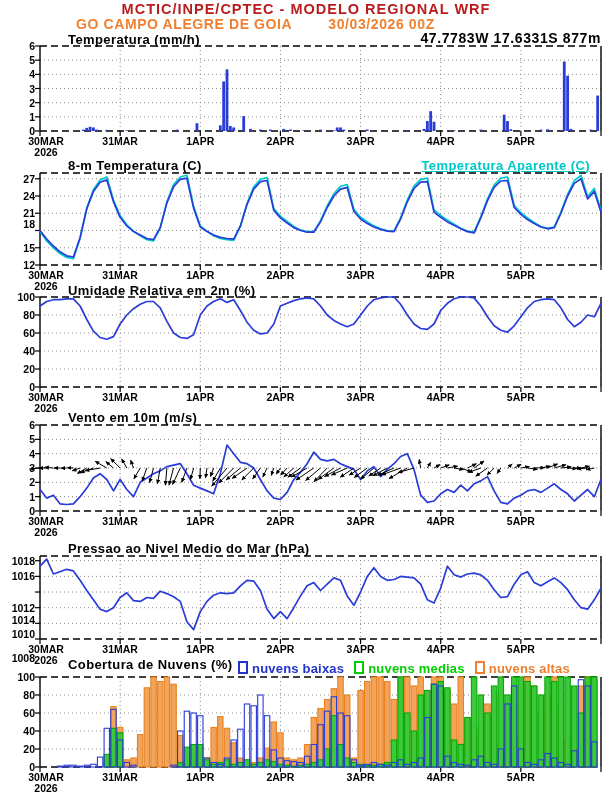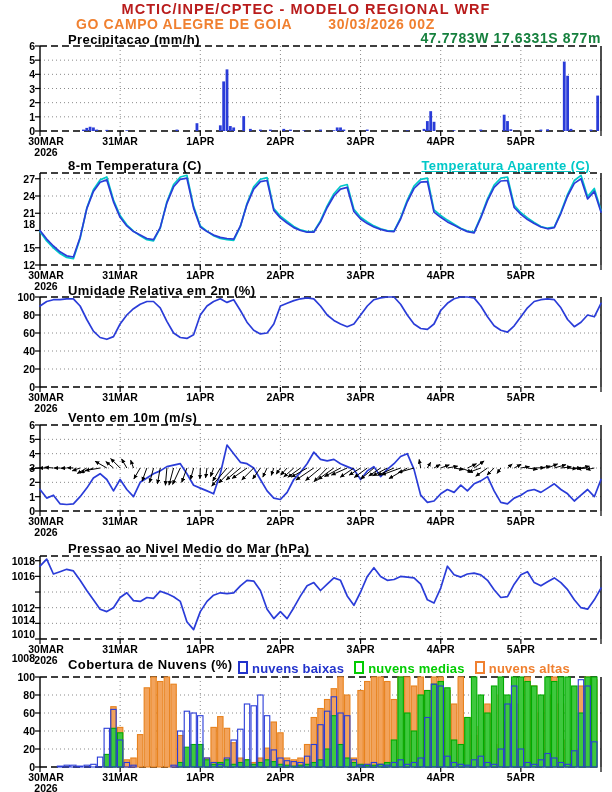--- a/index.html
+++ b/index.html
@@ -28,23 +28,23 @@
   .xlab{position:absolute;width:60px;text-align:center;font-size:10.5px;}
   .yrlab{position:absolute;width:44px;text-align:center;font-size:10.5px;}
 </style>
 </head>
 <body>
 
 <div class="h1" style="color: #b91c1c;">MCTIC/INPE/CPTEC - MODELO REGIONAL WRF</div>
 <div class="h2" style="color: rgb(240, 128, 48);">
   <span>GO CAMPO ALEGRE DE GOIA</span><span class="rt">30/03/2026 00Z</span>
 </div>
-<div class="coords" style="color: #15803d;">47.7783W 17.6331S 877m</div>
+<div class="coords" style="color: #000000;">47.7783W 17.6331S 877m</div>
 
-<div class="ptitle" style="top:32px">Precipitacao (mm/h)</div>
+<div class="ptitle" style="top:32px">Temperatura (mm/h)</div>
 <div class="ptitle" style="top:158px">8-m Temperatura (C)</div>
 <div class="ptitle2" style="top: 158px; color: rgb(0, 200, 200); text-decoration: underline;">Temperatura Aparente (C)</div>
 <div class="ptitle" style="top:283px">Umidade Relativa em 2m (%)</div>
 <div class="ptitle" style="top:410px">Vento em 10m (m/s)</div>
 <div class="ptitle" style="top:541px">Pressao ao Nivel Medio do Mar (hPa)</div>
 <div class="ptitle" style="top:657px;left:68px">Cobertura de Nuvens (%)</div>
 
 <div class="lgrow">
   <span class="lg-item" style="color: rgb(34, 51, 204);"><span class="lg-box" style="border-color: rgb(34, 51, 204);"></span><span>nuvens baixas</span></span><span class="lg-item" style="color: rgb(0, 204, 0);"><span class="lg-box" style="border-color: rgb(0, 204, 0);"></span><span>nuvens medias</span></span><span class="lg-item" style="margin-right: 0px; color: rgb(240, 128, 48);"><span class="lg-box" style="border-color: rgb(240, 128, 48);"></span><span>nuvens altas</span></span>
 </div>

